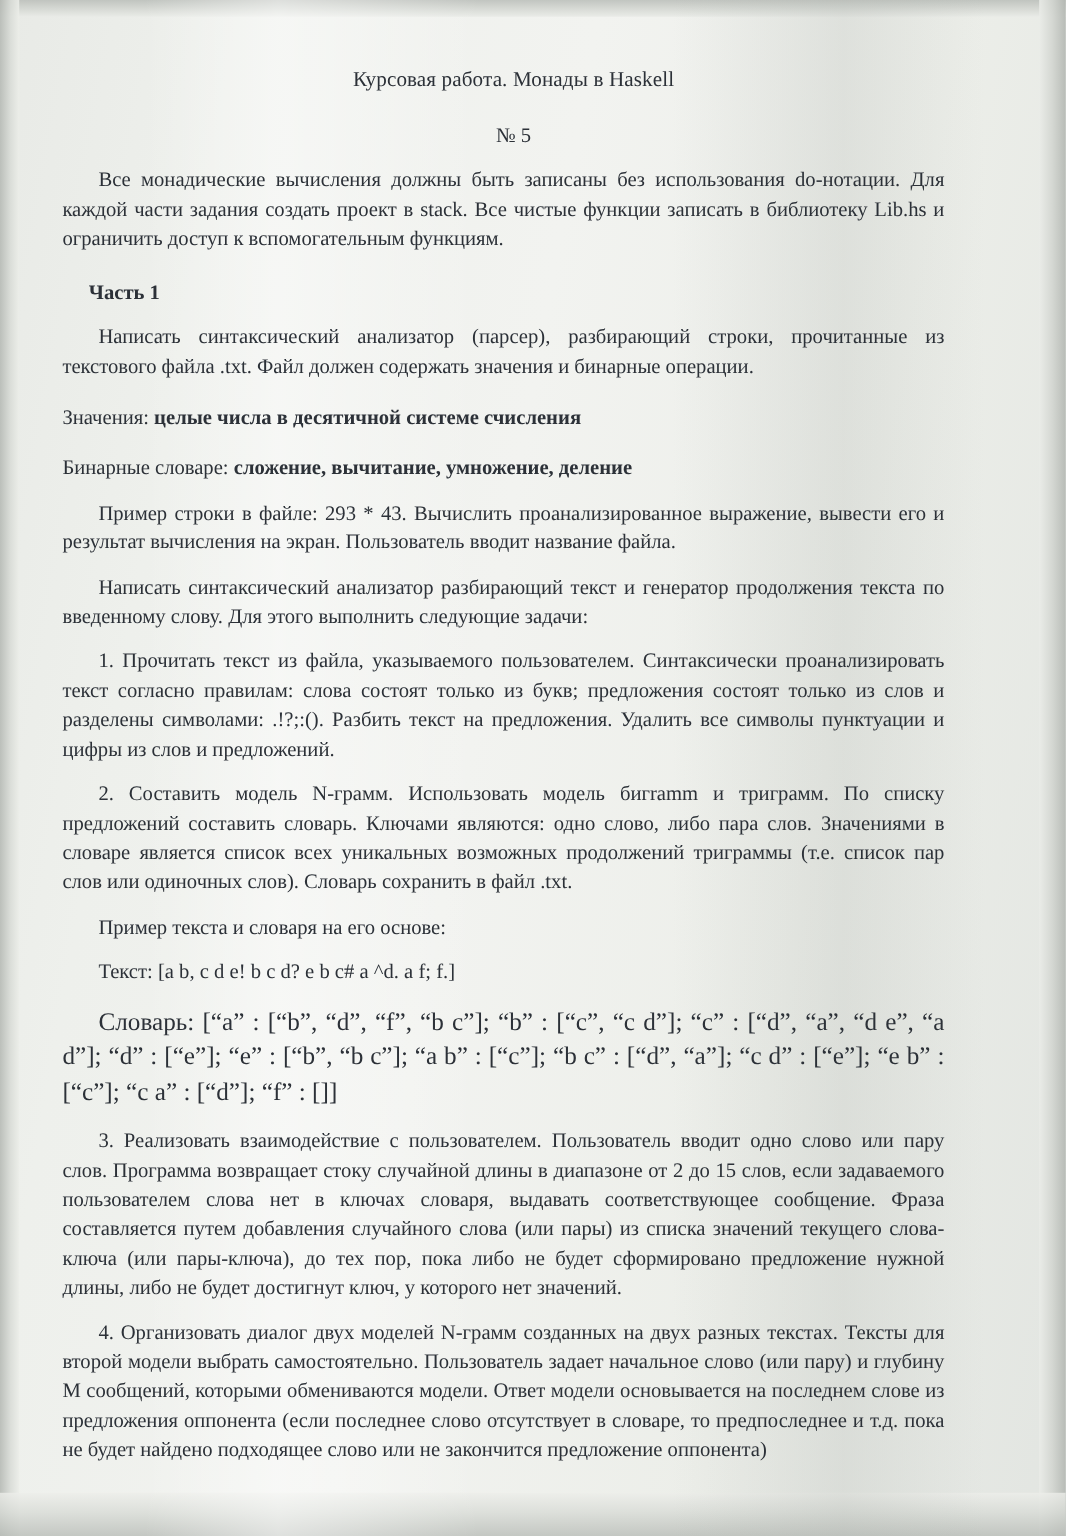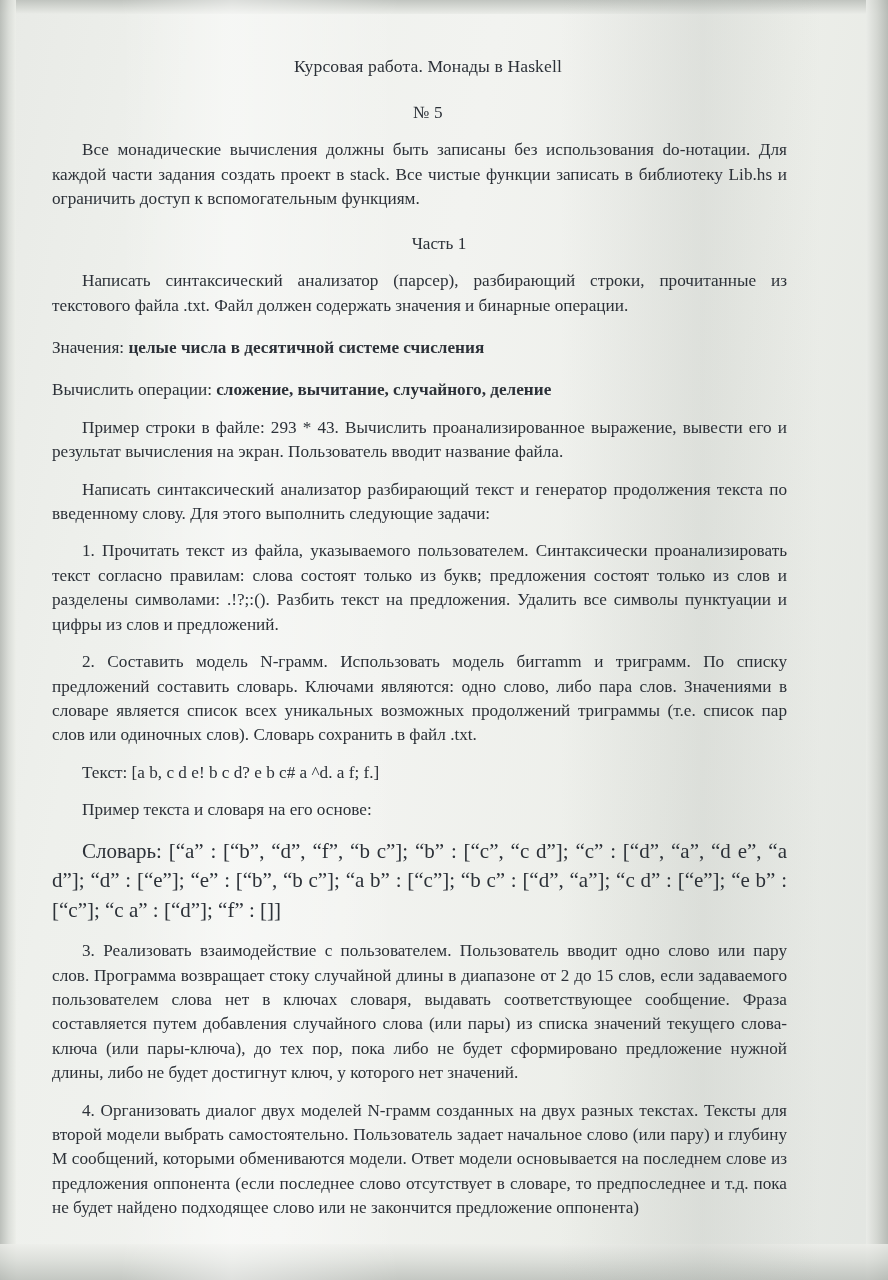--- a/index.html
+++ b/index.html
@@ -75,22 +75,22 @@
   }
 
   p {
     margin: 13px 17px 0 0;
     text-align: justify;
     text-indent: 30px;
   }
   .section-head {
     margin: 20px 0 0 0;
     text-indent: 22px;
-    font-weight: normal;
-    text-align: center;
+    font-weight: bold;
+    text-align: left;
   }
   .centered {
     text-align: left;
     text-indent: 0;
     margin-top: 18px;
   }
   .centered .lead { font-weight: normal; }
   .centered b { font-weight: bold; }
 
   .dict {
@@ -121,32 +121,32 @@
 
     <p class="section-head">Часть 1</p>
     <p>Написать синтаксический анализатор (парсер), разбирающий строки, прочитанные из текстового файла .txt. Файл должен содержать значения и бинарные операции.</p>
 
     <p class="centered">
       <span class="lead">Значения:</span>
       <b>целые числа в десятичной системе счисления</b>
     </p>
 
     <p class="centered">
-      <span class="lead">Вычислить операции:</span>
-      <b>сложение, вычитание, случайного, деление</b>
+      <span class="lead">Бинарные словаре:</span>
+      <b>сложение, вычитание, умножение, деление</b>
     </p>
 
     <p>Пример строки в файле: 293 * 43. Вычислить проанализированное выражение, вывести его и результат вычисления на экран. Пользователь вводит название файла.</p>
 
     <p>Написать синтаксический анализатор разбирающий текст и генератор продолжения текста по введенному слову. Для этого выполнить следующие задачи:</p>
 
     <p>1. Прочитать текст из файла, указываемого пользователем. Синтаксически проанализировать текст согласно правилам: слова состоят только из букв; предложения состоят только из слов и разделены символами: .!?;:(). Разбить текст на предложения. Удалить все символы пунктуации и цифры из слов и предложений.</p>
     <p>2. Составить модель N-грамм. Использовать модель бигramm и триграмм. По списку предложений составить словарь. Ключами являются: одно слово, либо пара слов. Значениями в словаре является список всех уникальных возможных продолжений триграммы (т.е. список пар слов или одиночных слов). Словарь сохранить в файл .txt.</p>
 
+    <p>Пример текста и словаря на его основе:</p>
     <p>Текст: [a b, c d e! b c d? e b c# a ^d. a f; f.]</p>
-    <p>Пример текста и словаря на его основе:</p>
     <p class="dict">Словарь: [“a” : [“b”, “d”, “f”, “b c”]; “b” : [“c”, “c d”]; “c” : [“d”, “a”, “d e”, “a d”]; “d” : [“e”]; “e” : [“b”, “b c”]; “a b” : [“c”]; “b c” : [“d”, “a”]; “c d” : [“e”]; “e b” : [“c”]; “c a” : [“d”]; “f” : []]</p>
 
     <p>3. Реализовать взаимодействие с пользователем. Пользователь вводит одно слово или пару слов. Программа возвращает стоку случайной длины в диапазоне от 2 до 15 слов, если задаваемого пользователем слова нет в ключах словаря, выдавать соответствующее сообщение. Фраза составляется путем добавления случайного слова (или пары) из списка значений текущего слова-ключа (или пары-ключа), до тех пор, пока либо не будет сформировано предложение нужной длины, либо не будет достигнут ключ, у которого нет значений.</p>
     <p>4. Организовать диалог двух моделей N-грамм созданных на двух разных текстах. Тексты для второй модели выбрать самостоятельно. Пользователь задает начальное слово (или пару) и глубину M сообщений, которыми обмениваются модели. Ответ модели основывается на последнем слове из предложения оппонента (если последнее слово отсутствует в словаре, то предпоследнее и т.д. пока не будет найдено подходящее слово или не закончится предложение оппонента)</p>
 
   </div>
 </div>
 
 </body></html>

